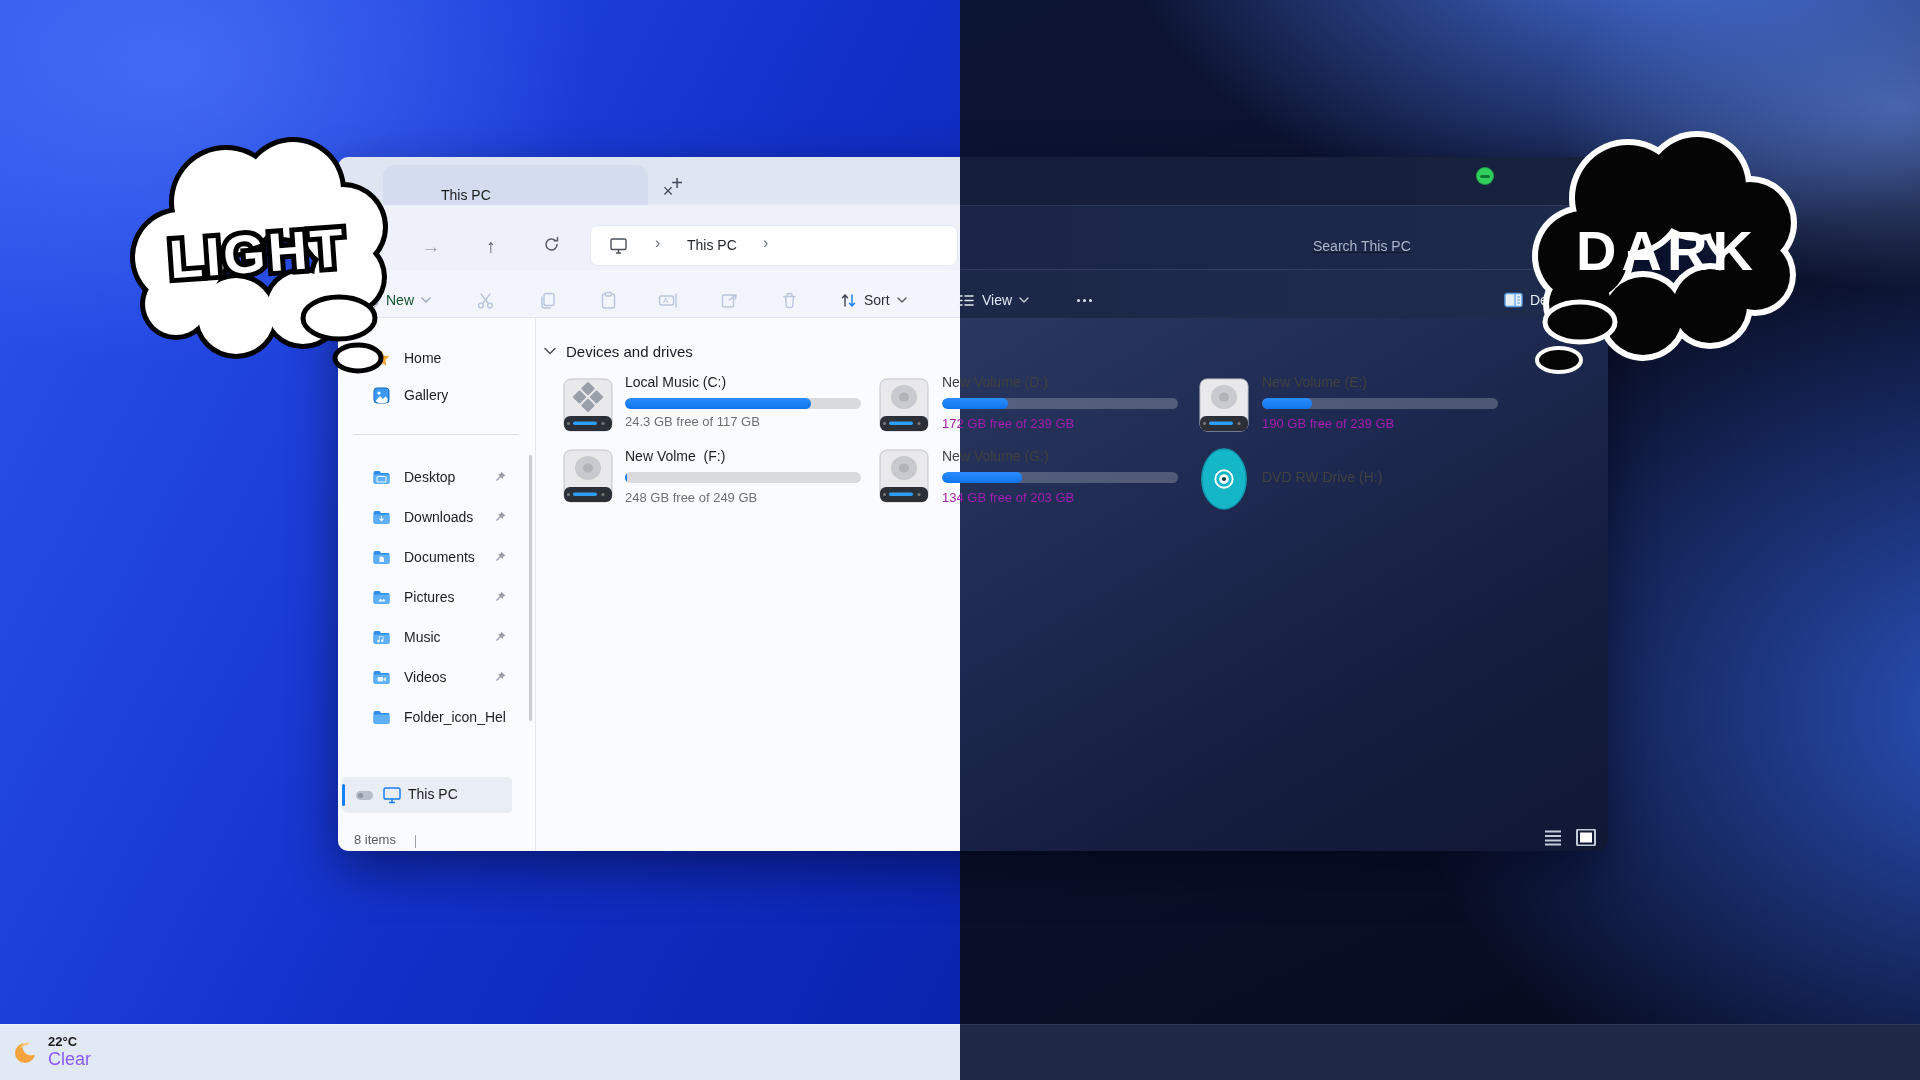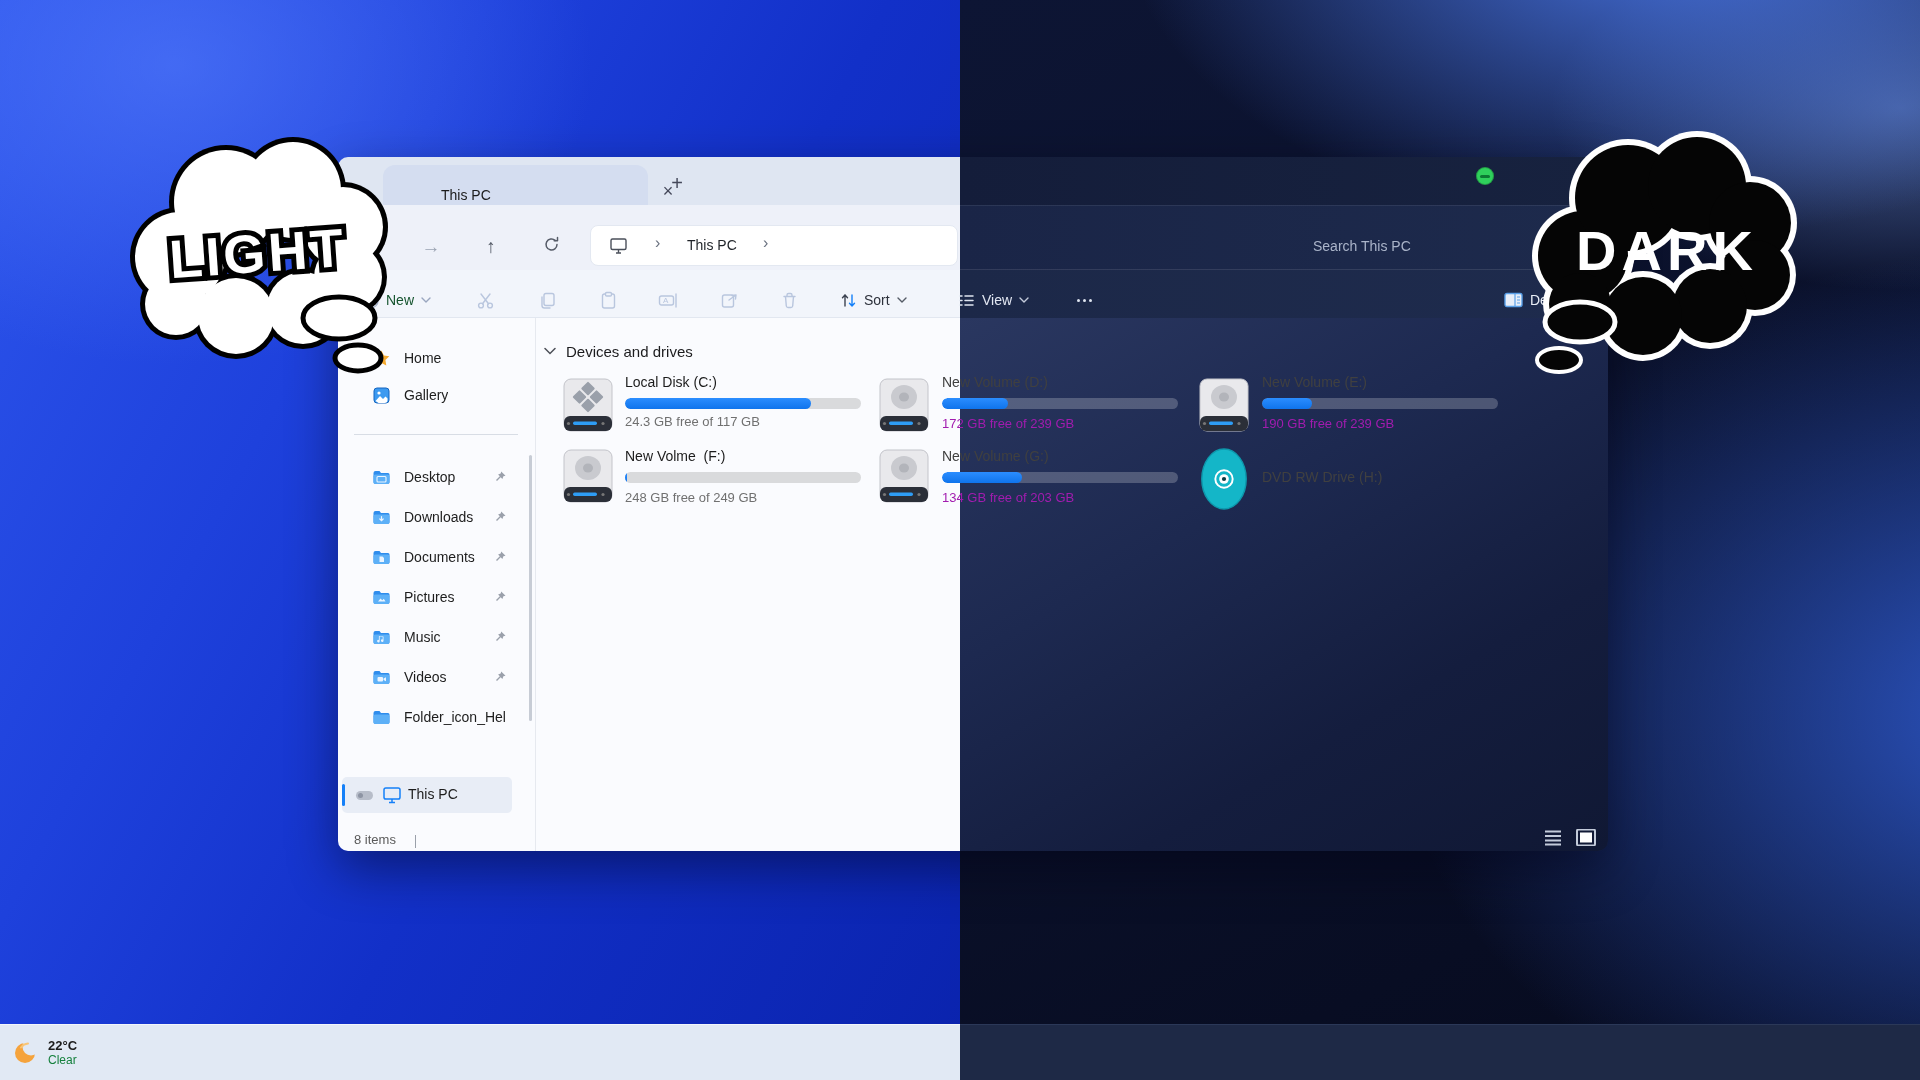--- a/index.html
+++ b/index.html
@@ -49,21 +49,21 @@
 
   
   .nav-glyph { position:absolute; top:77px; width:24px; height:26px; text-align:center;
     font-size:19px; line-height:26px; color:#565c68; }
   .nav-glyph.disabled { color:#9aa3b2; }
   .addr-pill { position:absolute; left:252px; top:68px; width:368px; height:41px; background:#ffffff;
     border:1px solid #e3e8f1; border-radius:8px; }
   .addr-sep { position:absolute; top:8px; font-size:16px; color:#6b7280; }
   .addr-text { position:absolute; top:11px; font-size:14px; color:#1f2328; }
   .dark-search { position:absolute; left:975px; top:76px; width:280px; height:26px; background:transparent;
-    border:none; outline:none; font-size:14px; color:#4d7c0f; font-family:"Liberation Sans",sans-serif; }
+    border:none; outline:none; font-size:14px; color:#0f172a; font-family:"Liberation Sans",sans-serif;text-decoration:underline; }
   .dark-search::placeholder { color:#aab4c9; opacity:1; }
 
   
   .tb-group { position:absolute; top:126px; height:34px; display:flex; align-items:center; gap:7px;
     border-radius:5px; padding:0 6px; }
   .tb-label { font-size:14px; }
   .tb-icon-btn { position:absolute; top:126px; width:36px; height:34px; display:flex;
     align-items:center; justify-content:center; border-radius:5px; }
   .chev { width:10px; height:6px; }
   .chev path { fill:none; stroke-width:1.4; stroke-linecap:round; stroke-linejoin:round; }
@@ -108,21 +108,21 @@
 
   
   #taskbar { position:absolute; left:0; top:1024px; width:1920px; height:44px; z-index:100; }
   #taskbar .half-light { position:absolute; left:0; top:0; width:960px; height:56px;
     background:#e1e9f4; border-top:1px solid #f2f6fb; }
   #taskbar .half-dark { position:absolute; left:960px; top:0; width:960px; height:56px;
     background:#1e2946; border-top:1px solid #2b3858; }
   .tb-item { position:absolute; display:flex; align-items:center; justify-content:center; }
   .weather { left:12px; top:6px; height:44px; gap:8px; }
   .weather-temp { font-size:13px; color:#1b1b1b; font-weight:bold; }
-  .weather-cond { font-size:12px; color:#15803d; }
+  .weather-cond { font-size:18px; color:#8b5cf6; }
 </style>
 </head>
 <body>
 
 <div id="wallpaper-left"></div>
 <div id="wallpaper-right"></div>
 
 <div id="explorer">
   <div class="lt-band lt-tabbar"></div>
   <div class="dk-band dk-tabbar"></div>
@@ -359,21 +359,21 @@
     <rect x="13" y="45.5" width="24" height="3.5" rx="1.7" fill="#2e9df5"></rect>
     <circle cx="43" cy="47.5" r="1.6" fill="#777"></circle>
       <circle cx="8.5" cy="47.5" r="1.6" fill="#777"></circle>
     <g transform="translate(28 21) rotate(45)" fill="#9aa0aa">
       <rect x="-11" y="-11" width="10" height="10" rx="1"></rect>
         <rect x="1" y="-11" width="10" height="10" rx="1"></rect>
       <rect x="-11" y="1" width="10" height="10" rx="1"></rect>
         <rect x="1" y="1" width="10" height="10" rx="1"></rect>
     </g>
   </svg>
-  <span class="drive-name light" style="left:287px;top:217px">Local Disk (C:)</span>
+  <span class="drive-name light" style="left:287px;top:217px">Local Music (C:)</span>
   <div class="bar light" style="left:287px;top:241px">
     <div class="fill" style="width: 79%;"></div>
     </div>
   <span class="drive-info light" style="left:287px;top:257px">24.3 GB free of 117 GB</span>
 
   <svg class="drive-ic" style="left:538px;top:219px" viewBox="0 0 56 58">
     <rect x="4" y="3" width="48" height="52" rx="7" fill="#e9e9ec" stroke="#c3c4ca" stroke-width="1"></rect>
     <rect x="4" y="40" width="48" height="15" rx="6" fill="#2b2f38"></rect>
     <rect x="13" y="45.5" width="24" height="3.5" rx="1.7" fill="#2e9df5"></rect>
     <circle cx="43" cy="47.5" r="1.6" fill="#777"></circle>

